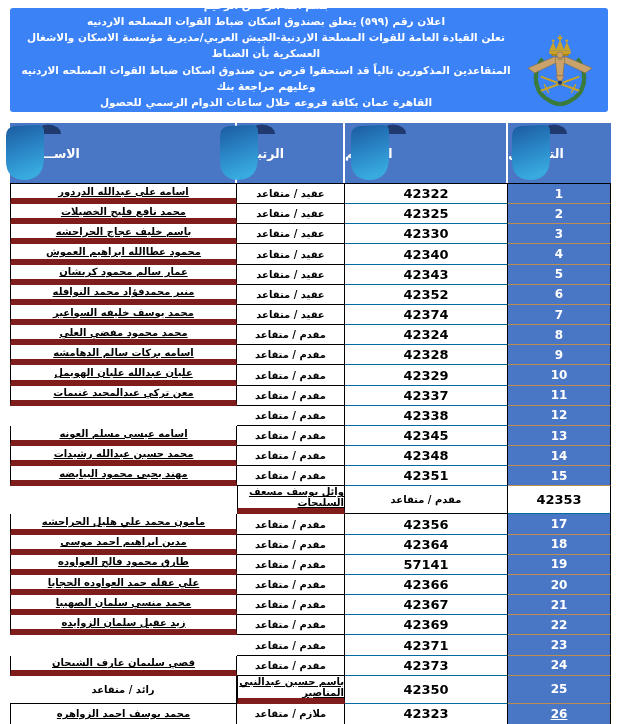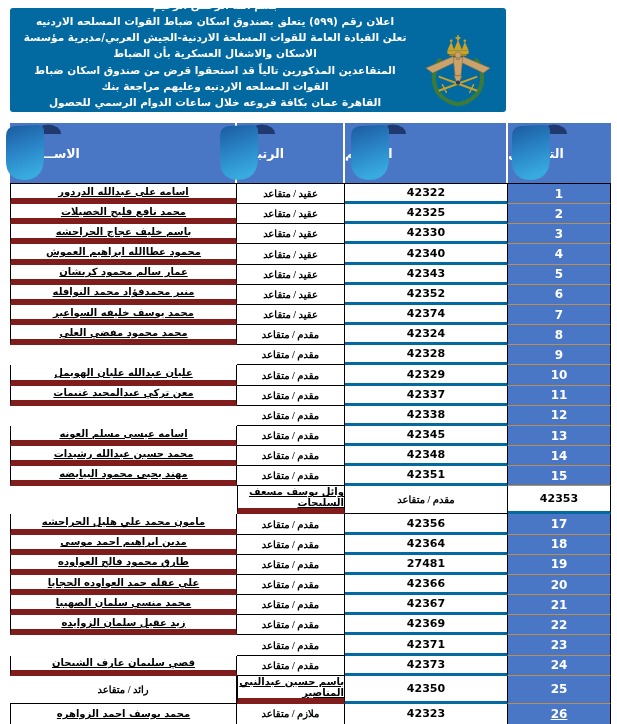--- a/index.html
+++ b/index.html
@@ -2,22 +2,22 @@
 <html lang="ar" dir="rtl"><head>
 <meta charset="utf-8">
 <style>
   * { margin:0; padding:0; box-sizing:border-box; }
   html,body { background:#ffffff; }
   body { font-family:"DejaVu Sans", sans-serif; }
   .page { position:relative; width:617px; height:724px; background:#fff; overflow:hidden; direction:rtl; }
 
   
   .banner {
-    position:absolute; top:8px; left:10px; width:496px; height:104px;
-    background:#0369a1; border-radius:3px;
+    position:absolute; top:8px; left:10px; width:598px; height:104px;
+    background:#3b82f6; border-radius:3px;
     display:flex; flex-direction:row; padding:5px 4px 2px 6px;
   }
   .emblem-box { width:88px; display:flex; align-items:flex-end; justify-content:center; padding-bottom:2px; }
   .banner-text {
     flex:1; display:flex; flex-direction:column; justify-content:center;
     color:#ffffff; font-weight:bold; font-size:10.5px; line-height:16.2px;
     text-align:center;
   }
 
   
@@ -26,22 +26,22 @@
   .thead { height:61px; background:#4a77c5; border-bottom:1px solid #000; }
   .th { position:relative; display:flex; align-items:center; justify-content:flex-end;
         color:#fff; font-weight:bold; font-size:12.5px; }
   .th.c-number, .th.c-rank, .th.c-name { border-right:2px solid #ffffff; }
 
   .tbody { display:grid; grid-template-rows:repeat(26, 1fr); height:540px; }
   .td { display:flex; align-items:center; justify-content:center;
         font-weight:bold; color:#000; background:#fff; overflow:hidden; }
   .td.c-serial { background:#4a77c5; color:#fff; font-size:12px;
                  border-right:1px solid #000; border-bottom:1px solid #bd8d4e; }
-  .td.c-number { font-size:11px; border-right:1px solid #000; border-bottom:3px solid #0369a1; }
-  .td.c-rank   { font-size:10px; border-right:1px solid #000; border-bottom:1px solid #000;font-family:Liberation Serif, serif; }
+  .td.c-number { font-size:13px; border-right:1px solid #000; border-bottom:1px solid #0369a1; }
+  .td.c-rank   { font-size:10px; border-right:1px solid #000; border-bottom:1px solid #000; }
   .td.c-name   { font-size:10px; border-right:1px solid #000; border-left:1px solid #000; border-bottom:6px solid #7f1d1d;text-decoration:underline; }
   .tr:last-child .td { border-bottom-width:0; }
   .tr:last-child .td.c-serial { border-bottom-width:0;text-decoration:underline; }
 
   
   .pin { position:absolute; top:-2px; width:60px; height:64px; z-index:3; pointer-events:none; }
   .th.c-serial .pin { left:1px; }
   .th.c-number .pin { left:3px; }
   .th.c-rank   .pin { left:-20px; }
   .th.c-name   .pin { left:-7px; }
@@ -187,20 +187,21 @@
     <div class="td c-serial">8</div>
     <div class="td c-number">42324</div>
     <div class="td c-rank">مقدم / متقاعد</div>
     <div class="td c-name">محمد محمود مفضي العلي</div>
   </div>
 
   <div class="tr">
     <div class="td c-serial">9</div>
     <div class="td c-number">42328</div>
     <div class="td c-rank">مقدم / متقاعد</div>
+    <div class="td c-name">اسامه بركات سالم الدهامشه</div>
   </div>
 
   <div class="tr">
     <div class="td c-serial">10</div>
     <div class="td c-number">42329</div>
     <div class="td c-rank">مقدم / متقاعد</div>
     <div class="td c-name">عليان عبدالله عليان الهويمل</div>
   </div>
 
   <div class="tr">
@@ -252,21 +253,21 @@
 
   <div class="tr">
     <div class="td c-serial">18</div>
     <div class="td c-number">42364</div>
     <div class="td c-rank">مقدم / متقاعد</div>
     <div class="td c-name">مدين ابراهيم احمد موسى</div>
   </div>
 
   <div class="tr">
     <div class="td c-serial">19</div>
-    <div class="td c-number">27481</div>
+    <div class="td c-number">57141</div>
     <div class="td c-rank">مقدم / متقاعد</div>
     <div class="td c-name">طارق محمود فالح العواوده</div>
   </div>
 
   <div class="tr">
     <div class="td c-serial">20</div>
     <div class="td c-number">42366</div>
     <div class="td c-rank">مقدم / متقاعد</div>
     <div class="td c-name">علي عقله حمد العواوده الحجايا</div>
   </div>

